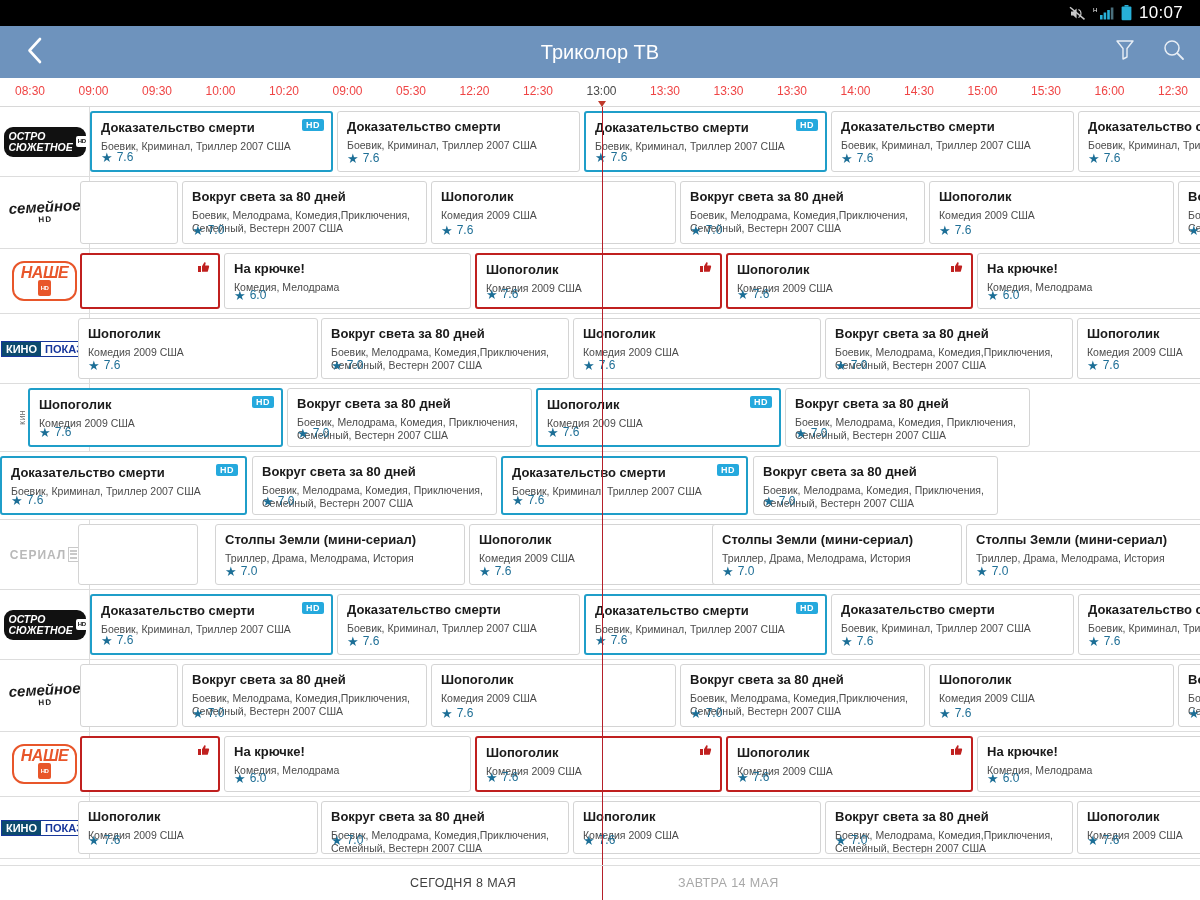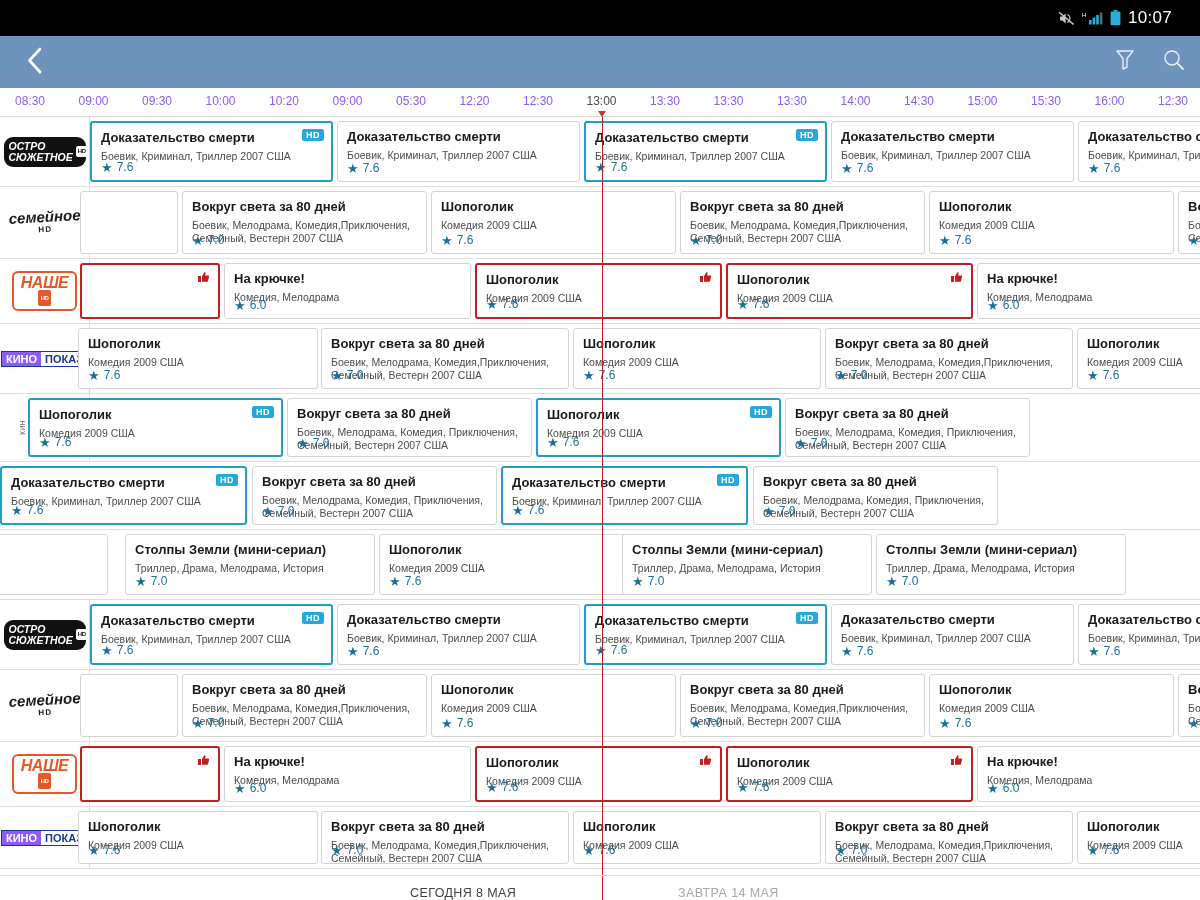--- a/index.html
+++ b/index.html
@@ -5,23 +5,23 @@
   * { box-sizing: border-box; margin: 0; padding: 0; }
   html, body {
     width: 1200px; height: 900px;
     font-family: "Liberation Sans", sans-serif;
     background: #ffffff;
     overflow: hidden;
   }
 
   
   .statusbar {
-    height: 36px; background: #000000;
+    height: 26px; background: #000000;
     display: flex; align-items: center; justify-content: flex-end;
-    padding-right: 28px; gap: 7px; text-align: right;
+    padding-right: 17px; gap: 7px; text-align: right;
   }
   .statusbar .sb-icon { display: flex; align-items: center; }
   .sb-time {
     color: #ffffff; font-size: 17px; letter-spacing: .3px;
     font-family: "Liberation Sans", sans-serif;
   }
 
   
   .appbar {
     height: 52px; background: #6e93bd;
@@ -35,21 +35,21 @@
   }
   .appbar-actions { margin-left: auto; display: flex; gap: 26px; align-items: center; z-index: 2; }
   .appbar-actions .act { cursor: pointer; display: flex; align-items: center; }
 
   
   .ruler {
     height: 29px; background: #ffffff; position: relative;
     border-bottom: 1px solid #d8d8d8;
   }
   .tick {
-    position: absolute; top: 6px; font-size: 12px; color: #8b5cf6;
+    position: absolute; top: 6px; font-size: 12px; color: #ef4444;
     transform: translateX(-50%); white-space: nowrap;
   }
   .tick.now { color: #4a4a4a; }
   .ruler-marker {
     position: absolute; bottom: -1px; width: 0; height: 0;
     border-left: 4px solid transparent; border-right: 4px solid transparent;
     border-top: 6px solid #c0392b; transform: translateX(-50%);
   }
 
   
@@ -122,31 +122,31 @@
   .lg-ostro .hdchip {
     background: #fff; color: #111; border-radius: 2px;
     font-size: 6px; padding: 0 2px; font-style: normal; letter-spacing: -.3px;
   }
   .lg-sem {
     font-style: italic; font-weight: bold; font-size: 15px; color: #1a1a1a;
     text-align: center; line-height: 13px; transform: rotate(-3deg);
   }
   .lg-sem .sub { font-size: 8px; font-style: normal; display: block; letter-spacing: 1px; }
   .lg-nashe {
-    border: 2.5px solid #e8562a; border-radius: 6px; color: #e8562a;
+    border: 2.5px solid #e8562a; border-radius: 12px; color: #e8562a;
     font-weight: bold; font-size: 16px; font-style: italic;
     padding: 2px 7px 3px 7px; letter-spacing: -.5px; line-height: 16px;
     display: flex; flex-direction: column; align-items: center;
   }
   .lg-nashe .hdchip {
     background: #e8562a; color: #fff; font-size: 6px; border-radius: 2px;
     padding: 0 3px; font-style: normal; margin-top: -1px;
   }
   .lg-kino { display: flex; font-size: 11px; font-weight: bold; border: 1px solid #17369b; }
-  .lg-kino .a { background: #8b5cf6; color: #fff; padding: 1px 4px; }
+  .lg-kino .a { background: #0c4a6e; color: #fff; padding: 1px 4px; }
   .lg-kino .b { background: #ffffff; color: #17369b; padding: 1px 4px; }
   .lg-kinohd { display: flex; align-items: center; gap: 2px; }
   .lg-kinohd .vert {
     writing-mode: vertical-rl; transform: rotate(180deg);
     font-size: 6.5px; color: #666; letter-spacing: .5px;
   }
   .lg-kinohd .big { font-size: 21px; font-weight: bold; line-height: 19px; }
   .lg-kinohd .cap { font-size: 7.5px; color: #555; letter-spacing: .3px; }
   .lg-serial {
     font-size: 12px; font-weight: bold; color: #b9b9b9; letter-spacing: 1px;
@@ -188,20 +188,21 @@
 </div>
 
 <div class="appbar">
   <div class="back-btn">
     <span>
       <svg width="17" height="27" viewBox="0 0 17 27">
         <path d="M14 2 3.5 13.5 14 25" stroke="#ffffff" stroke-width="2.6" fill="none" stroke-linecap="round" stroke-linejoin="round"></path>
       </svg>
     </span>
   </div>
+  <div class="app-title">Триколор ТВ</div>
   <div class="appbar-actions">
     <div class="act">
       <span>
         <svg width="22" height="24" viewBox="0 0 22 24">
           <path d="M3 3h16l-6 7.5v8.5l-4 2v-10.5z" stroke="#e8eef5" stroke-width="1.4" fill="none" stroke-linejoin="round"></path>
         </svg>
       </span>
     </div>
     <div class="act">
       <span>
@@ -527,20 +528,29 @@
             <div class="ttl">Вокруг света за 80 дней</div>
             <div class="gen">Боевик, Мелодрама, Комедия, Приключения, Семейный, Вестерн 2007 США</div>
             <div class="rate">
               <span class="star">★</span>
               <span>7.0</span>
             </div>
           </div>
         </div>
       </div>
       <div class="row" style="height: 70px;">
+        <div class="logo-cell">
+          <div class="lg">
+            <div class="lg-serial">СЕРИАЛ<span class="film">
+                <i></i>
+                <i></i>
+                <i></i>
+              </span></div>
+          </div>
+        </div>
         <div class="progs">
           <div class="card" style="left: -12px; width: 120px;"></div>
           <div class="card" style="left: 125px; width: 250px;">
             <div class="ttl">Столпы Земли (мини-сериал)</div>
             <div class="gen">Триллер, Драма, Мелодрама, История</div>
             <div class="rate">
               <span class="star">★</span>
               <span>7.0</span>
             </div>
           </div>

